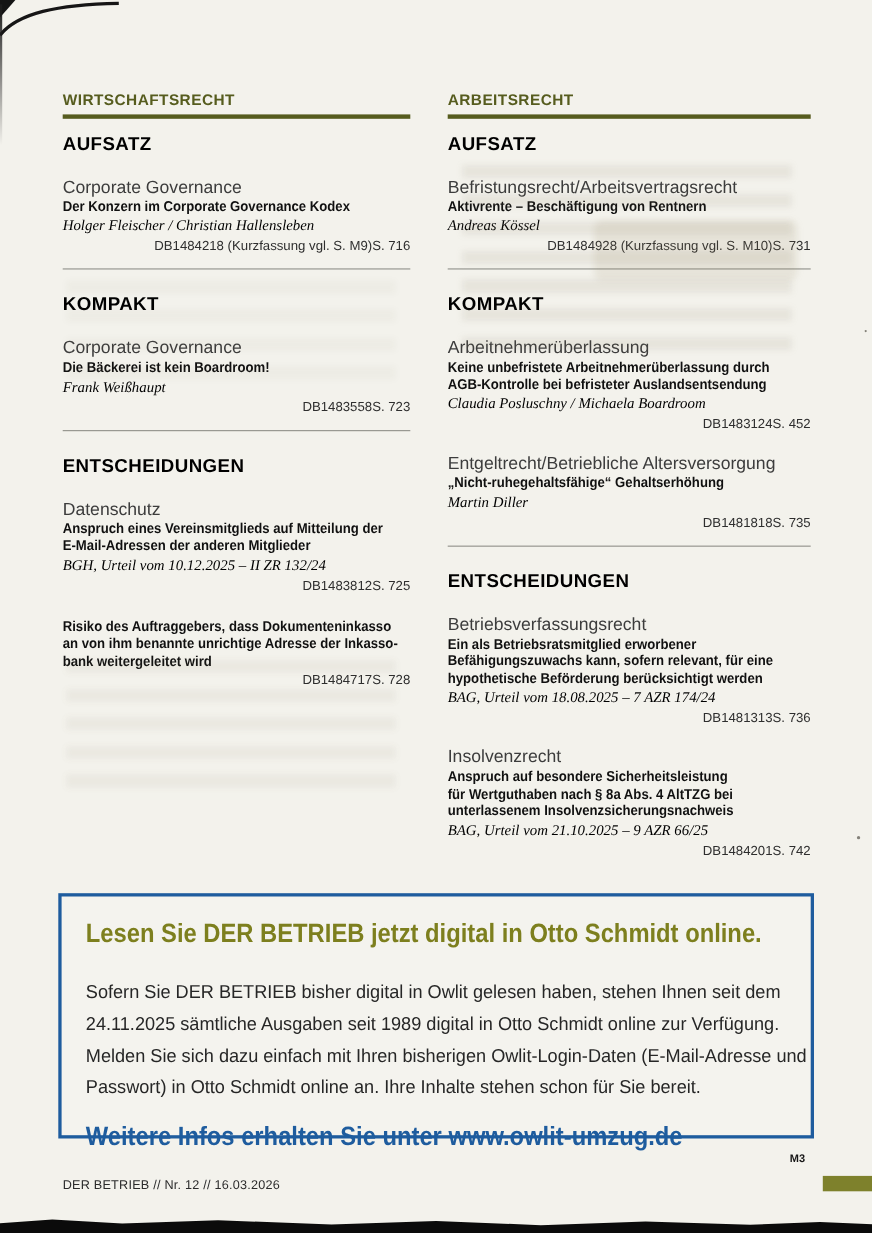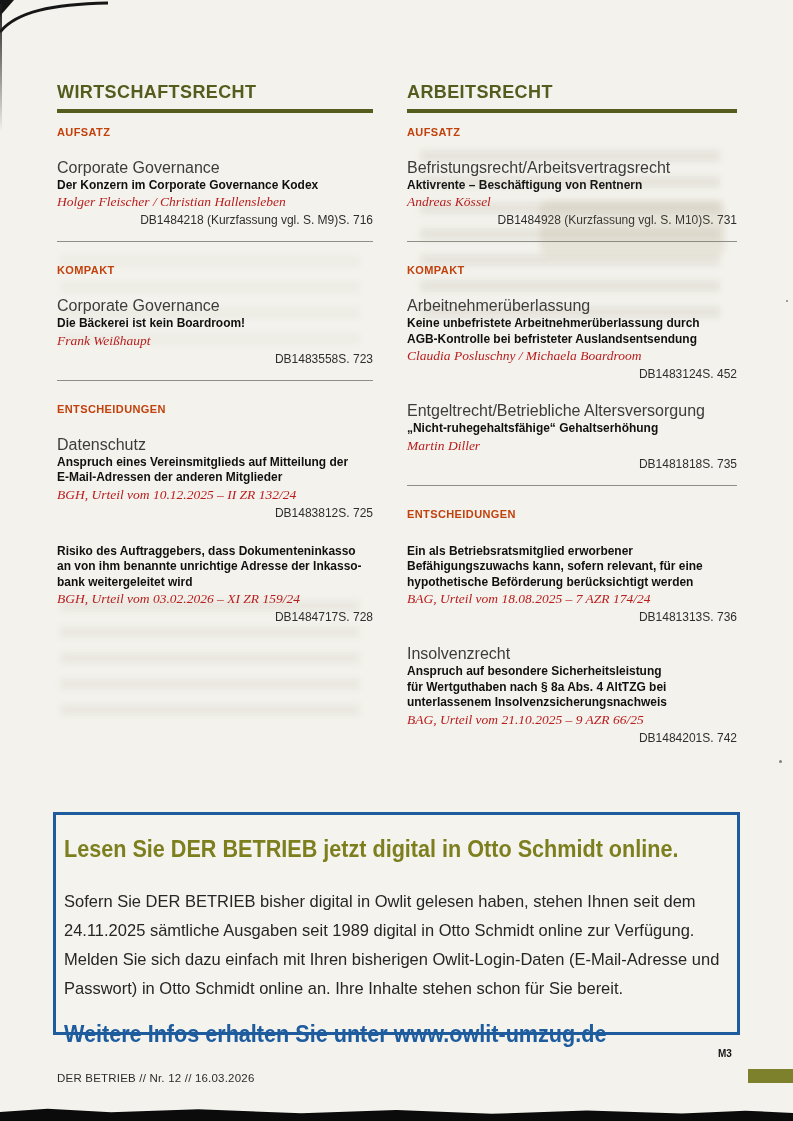--- a/index.html
+++ b/index.html
@@ -7,37 +7,37 @@
     --paper:#f3f2ec; --tab_olive:#7e812c;
   }
   html,body{margin:0;padding:0;background:#e8e8e4;}
   .page{position:relative;width:793px;height:1121px;background:var(--paper);
         font-family:"Liberation Sans",sans-serif;overflow:hidden;}
 
   
   .col{position:absolute;top:82px;}
   .col-left{left:57px;width:316px;}
   .col-right{left:407px;width:330px;}
-  .col-title{font-size:18px;font-weight:bold;letter-spacing:.4px;color:var(--olive);}
+  .col-title{font-size:14px;font-weight:bold;letter-spacing:.4px;color:var(--olive);}
   .col-rule{height:3.5px;background:var(--olive);margin-top:6px;}
-  .sec-head{font-size:11px;font-weight:bold;letter-spacing:.4px;color:#c2410c;margin-top:22px;}
+  .sec-head{font-size:17px;font-weight:bold;letter-spacing:.4px;color:#000000;margin-top:22px;}
   .item{margin-top:22px;}
   .item.first{margin-top:23px;}
   .kicker{font-size:16px;color:#3c3c3c;line-height:13px;margin-bottom:3px;}
   .title{transform:scaleX(.92);transform-origin:left top;}
   .tline{font-size:13px;font-weight:bold;color:#101010;line-height:15.5px;white-space:nowrap;}
   .byline{font-family:"Liberation Serif",serif;font-style:italic;font-size:13.5px;
-          color:#b91c1c;margin-top:2px;line-height:16px;}
+          color:#000000;margin-top:2px;line-height:16px;}
   .refrow{display:flex;justify-content:flex-end;font-size:12px;color:#2e2e2e;
           margin-top:3px;line-height:15px;}
   .divider{height:1px;background:#8f8f89;margin-top:13px;}
 
   
   .promo{position:absolute;left:53px;top:812px;width:687px;height:223px;box-sizing:border-box;
-         border:3px solid var(--blue);padding:15px 22px 0 8px;background:rgba(255,255,255,.10);}
+         border:3px solid var(--blue);padding:15px 22px 0 22px;background:rgba(255,255,255,.10);}
   .promo-headline{color:var(--promo_green);font-weight:bold;font-size:24px;margin-top:5px;
                   white-space:nowrap;transform:scaleX(.9);transform-origin:left;}
   .promo-body{margin-top:24px;color:#262626;font-size:17px;}
   .bline{line-height:29px;white-space:nowrap;transform:scaleX(.97);transform-origin:left;}
   .promo-cta{margin-top:17px;color:var(--blue);font-weight:bold;font-size:24px;
              white-space:nowrap;transform:scaleX(.9);transform-origin:left;}
 
   
   .footer-line{position:absolute;left:57px;top:1072px;font-size:11.5px;color:#2c2c2c;letter-spacing:.2px;text-align:right;}
   .footer-page{position:absolute;left:718px;top:1048px;font-size:10px;font-weight:bold;color:#151515;}
@@ -103,21 +103,20 @@
         <span>DB1483812</span>
         <span>S. 725</span>
       </div>
     </div>
     <div class="item">
       <div class="title">
         <div class="tline">Risiko des Auftraggebers, dass Dokumenteninkasso</div>
         <div class="tline">an von ihm benannte unrichtige Adresse der Inkasso-</div>
         <div class="tline">bank weitergeleitet wird</div>
       </div>
-      <div class="byline">BGH, Urteil vom 03.02.2026 – XI ZR 159/24</div>
       <div class="refrow">
         <span>DB1484717</span>
         <span>S. 728</span>
       </div>
     </div>
   </div>
 
   <div class="col col-right">
     <div class="col-title">ARBEITSRECHT</div>
     <div class="col-rule"></div>
@@ -157,20 +156,21 @@
       <div class="byline">Martin Diller</div>
       <div class="refrow">
         <span>DB1481818</span>
         <span>S. 735</span>
       </div>
     </div>
     <div class="divider"></div>
 
     <div class="sec-head">ENTSCHEIDUNGEN</div>
     <div class="item first">
+      <div class="kicker">Betriebsverfassungsrecht</div>
       <div class="title">
         <div class="tline">Ein als Betriebsratsmitglied erworbener</div>
         <div class="tline">Befähigungszuwachs kann, sofern relevant, für eine</div>
         <div class="tline">hypothetische Beförderung berücksichtigt werden</div>
       </div>
       <div class="byline">BAG, Urteil vom 18.08.2025 – 7 AZR 174/24</div>
       <div class="refrow">
         <span>DB1481313</span>
         <span>S. 736</span>
       </div>

